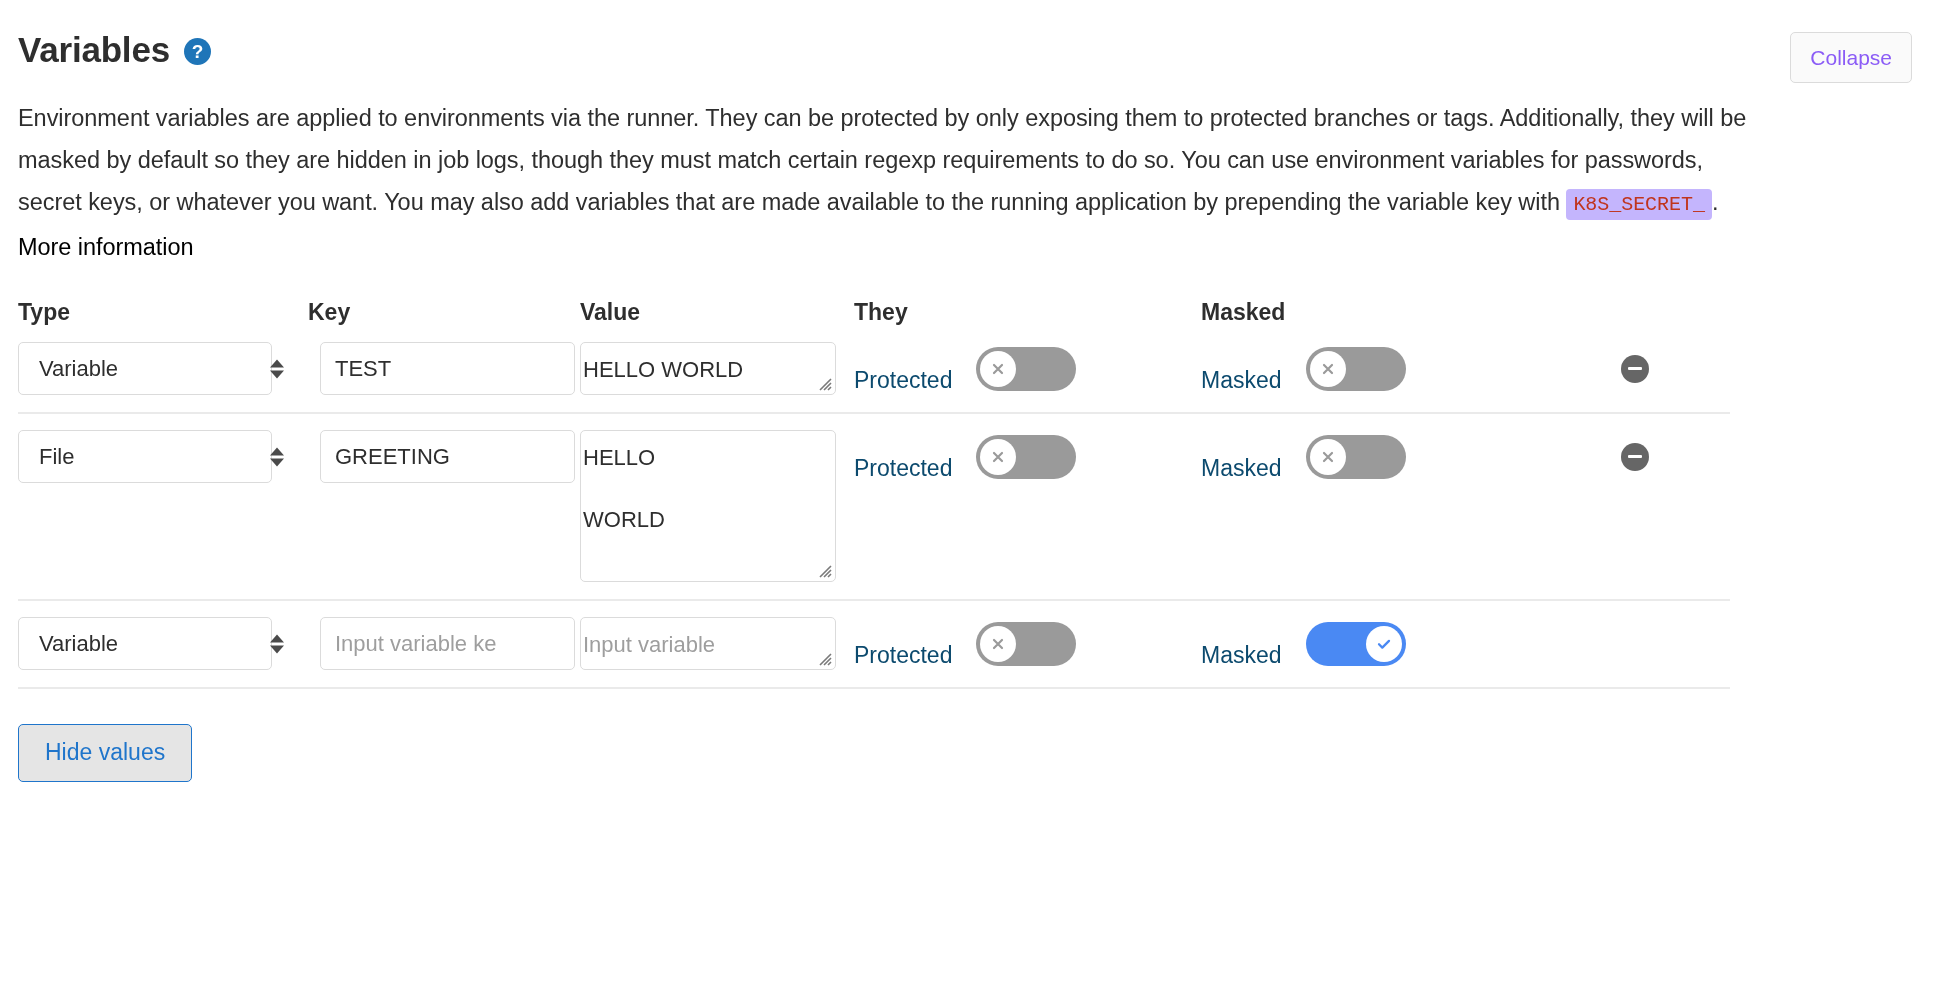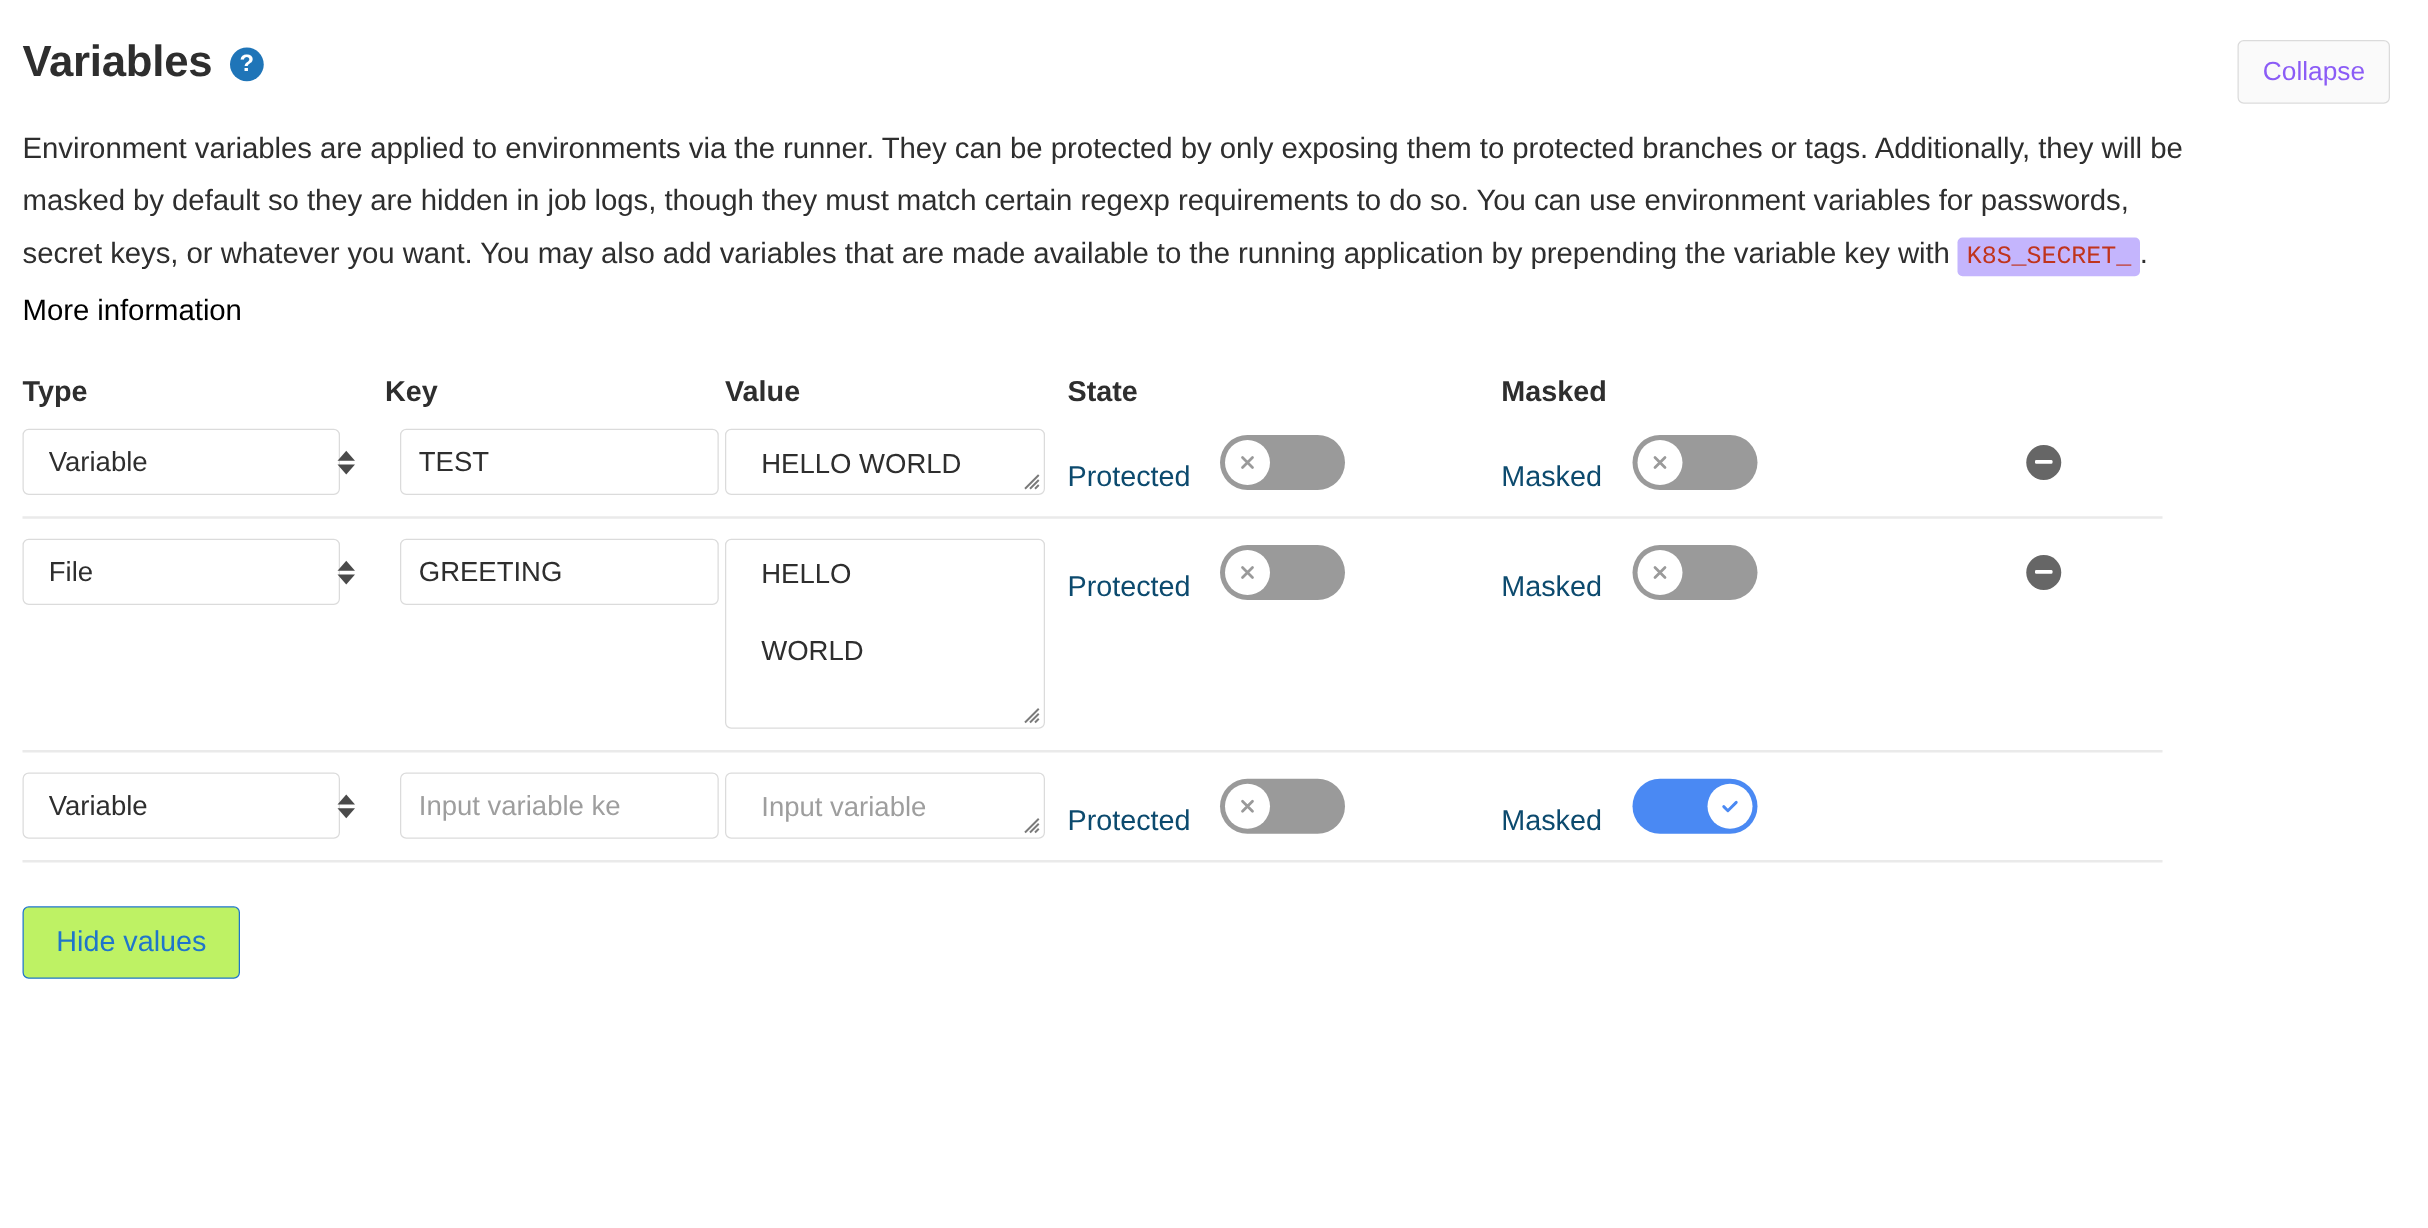--- a/index.html
+++ b/index.html
@@ -188,21 +188,21 @@
   input.key-input::placeholder { color: #9e9e9e; }
 
   
   .ta-wrap { position: relative; width: 256px; }
   textarea.value-area {
     font-family: "Liberation Sans", sans-serif;
     font-size: 22px;
     color: #2e2e2e;
     width: 256px;
     box-sizing: border-box;
-    padding: 11px 28px;
+    padding: 11px 2px;
     border: 1px solid #dbdbdb;
     border-radius: 5px;
     background: #ffffff;
     outline: none;
     resize: none;
     overflow: hidden;
     line-height: 31px;
     display: block;
   }
   textarea.value-area::placeholder { color: #9e9e9e; }
@@ -294,21 +294,21 @@
     padding: 14px 26px;
     cursor: pointer;
     line-height: 1.2;
   }
   .btn-save {
     background: #1aaa55;
     border: 1px solid #1aaa55;
     color: #ffffff;
   }
   .btn-hide {
-    background: #bef264;
+    background: #e5e5e5;
     border: 1px solid #1f75cb;
     color: #1f75cb;
   }
 </style>
 </head>
 <body>
 
 <div class="page">
 
   <div class="header-row">
@@ -320,21 +320,21 @@
   </div>
 
   <p class="description"><span>Environment variables are applied to environments via the runner. They can be protected by only exposing them to protected branches or tags. Additionally, they will be masked by default so they are hidden in job logs, though they must match certain regexp requirements to do so. You can use environment variables for passwords, secret keys, or whatever you want. You may also add variables that are made available to the running application by prepending the variable key with </span><code class="inline-code">K8S_SECRET_</code><span>. </span><a class="doc-link">More information</a></p>
 
   <div class="var-table">
 
     <div class="col-head-row">
       <div class="col-head c-type">Type</div>
       <div class="col-head c-key">Key</div>
       <div class="col-head c-value">Value</div>
-      <div class="col-head c-state">State</div>
+      <div class="col-head c-state">They</div>
       <div class="col-head c-masked">Masked</div>
     </div>
 
     <div class="var-row">
       <div class="c-type">
         <div class="sel-wrap">
           <select class="type-select">
             <option>Variable</option>
           </select>
           <span class="sel-arrows">

